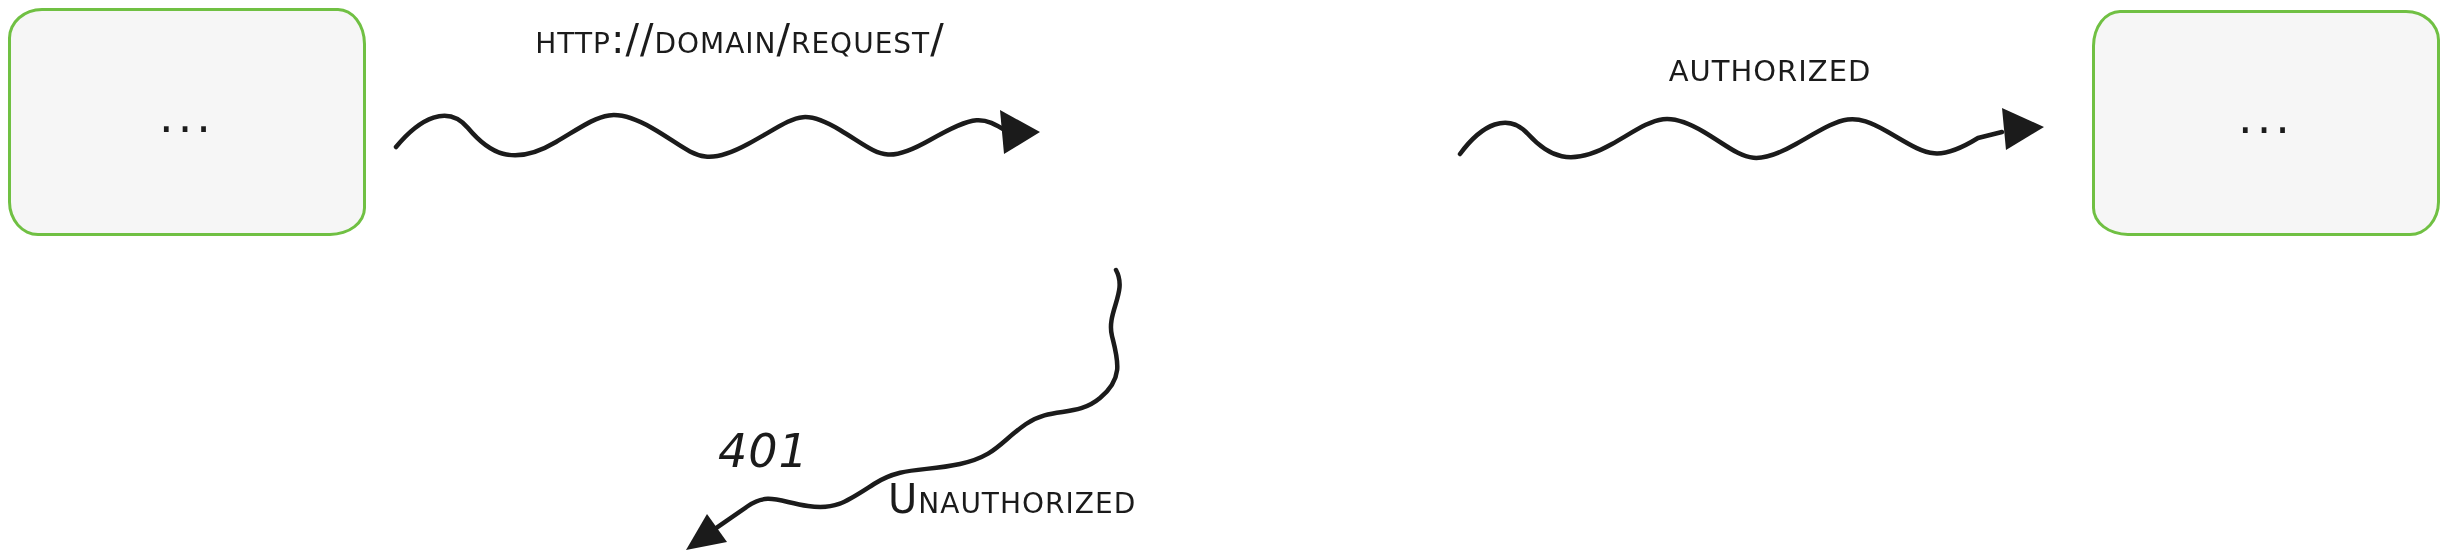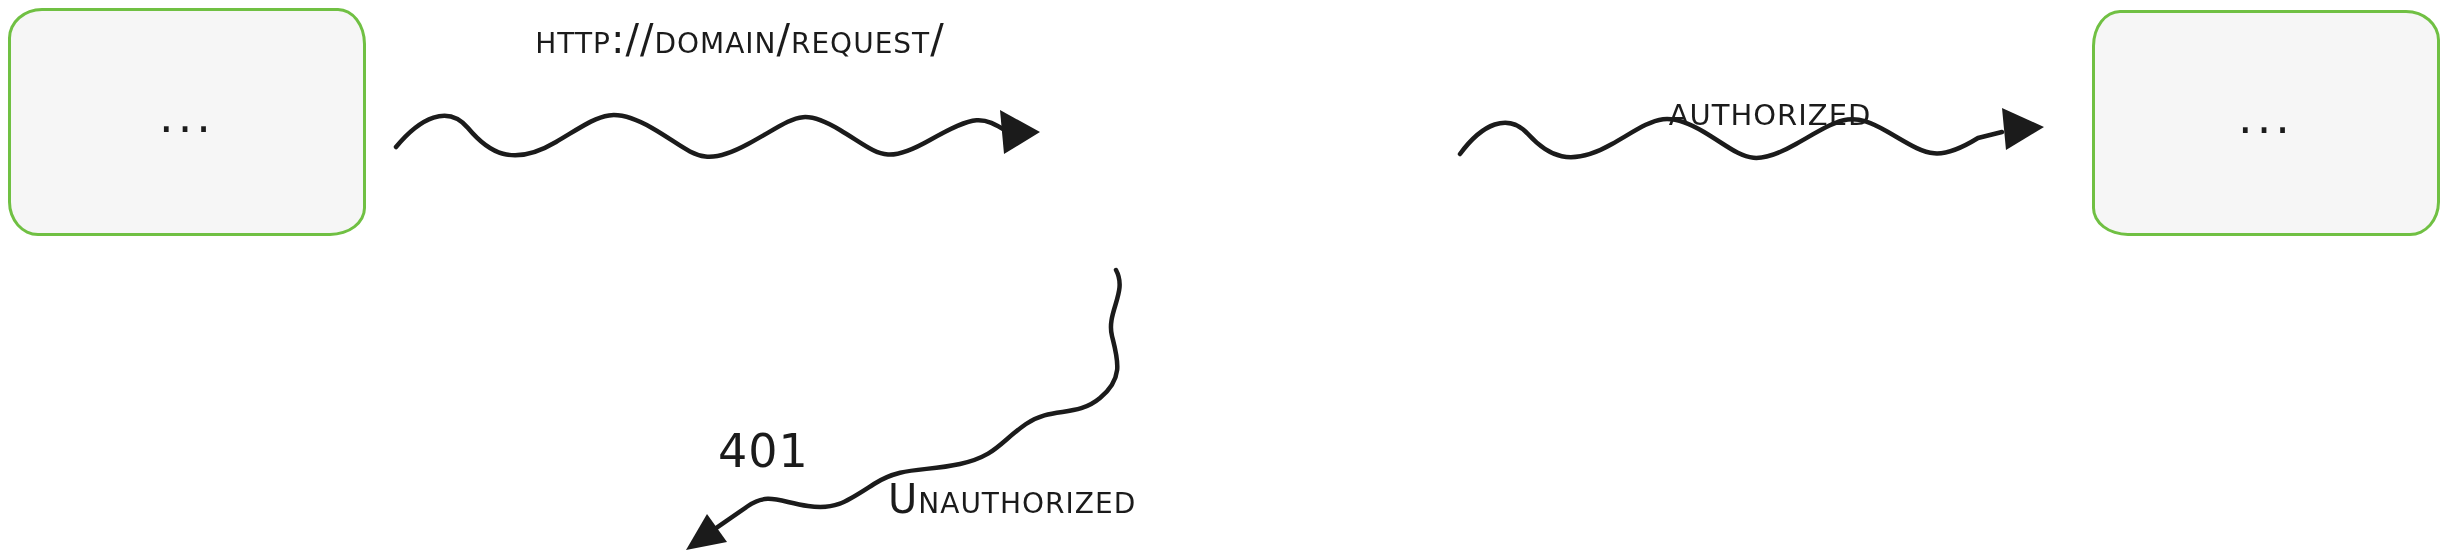--- a/index.html
+++ b/index.html
@@ -52,22 +52,22 @@
     white-space: nowrap;
   }
   .server-line-indent { margin-left: 58px; }
   .edge-label {
     position: absolute;
     font-size: 40px;
     letter-spacing: 1px;
     white-space: nowrap;
   }
   .label-request    { left: 455px;  top: 16px;  width: 570px; text-align: center; }
-  .label-authorized { left: 1620px; top: 42px;  width: 300px; text-align: center; font-size: 42px; margin-top: 44px; }
-  .label-401        { left: 718px;  top: 424px; font-size: 46px; }
+  .label-authorized { left: 1620px; top: 42px;  width: 300px; text-align: center; font-size: 42px; }
+  .label-401        { left: 718px;  top: 424px; font-size: 46px; font-style: italic; }
   .label-unauth     { left: 888px;  top: 476px; }
 </style>
 </head>
 <body>
 
 <div class="canvas">
 
   <svg class="arrow-layer" viewBox="0 0 2445 554" aria-hidden="true">
 
     <g>

